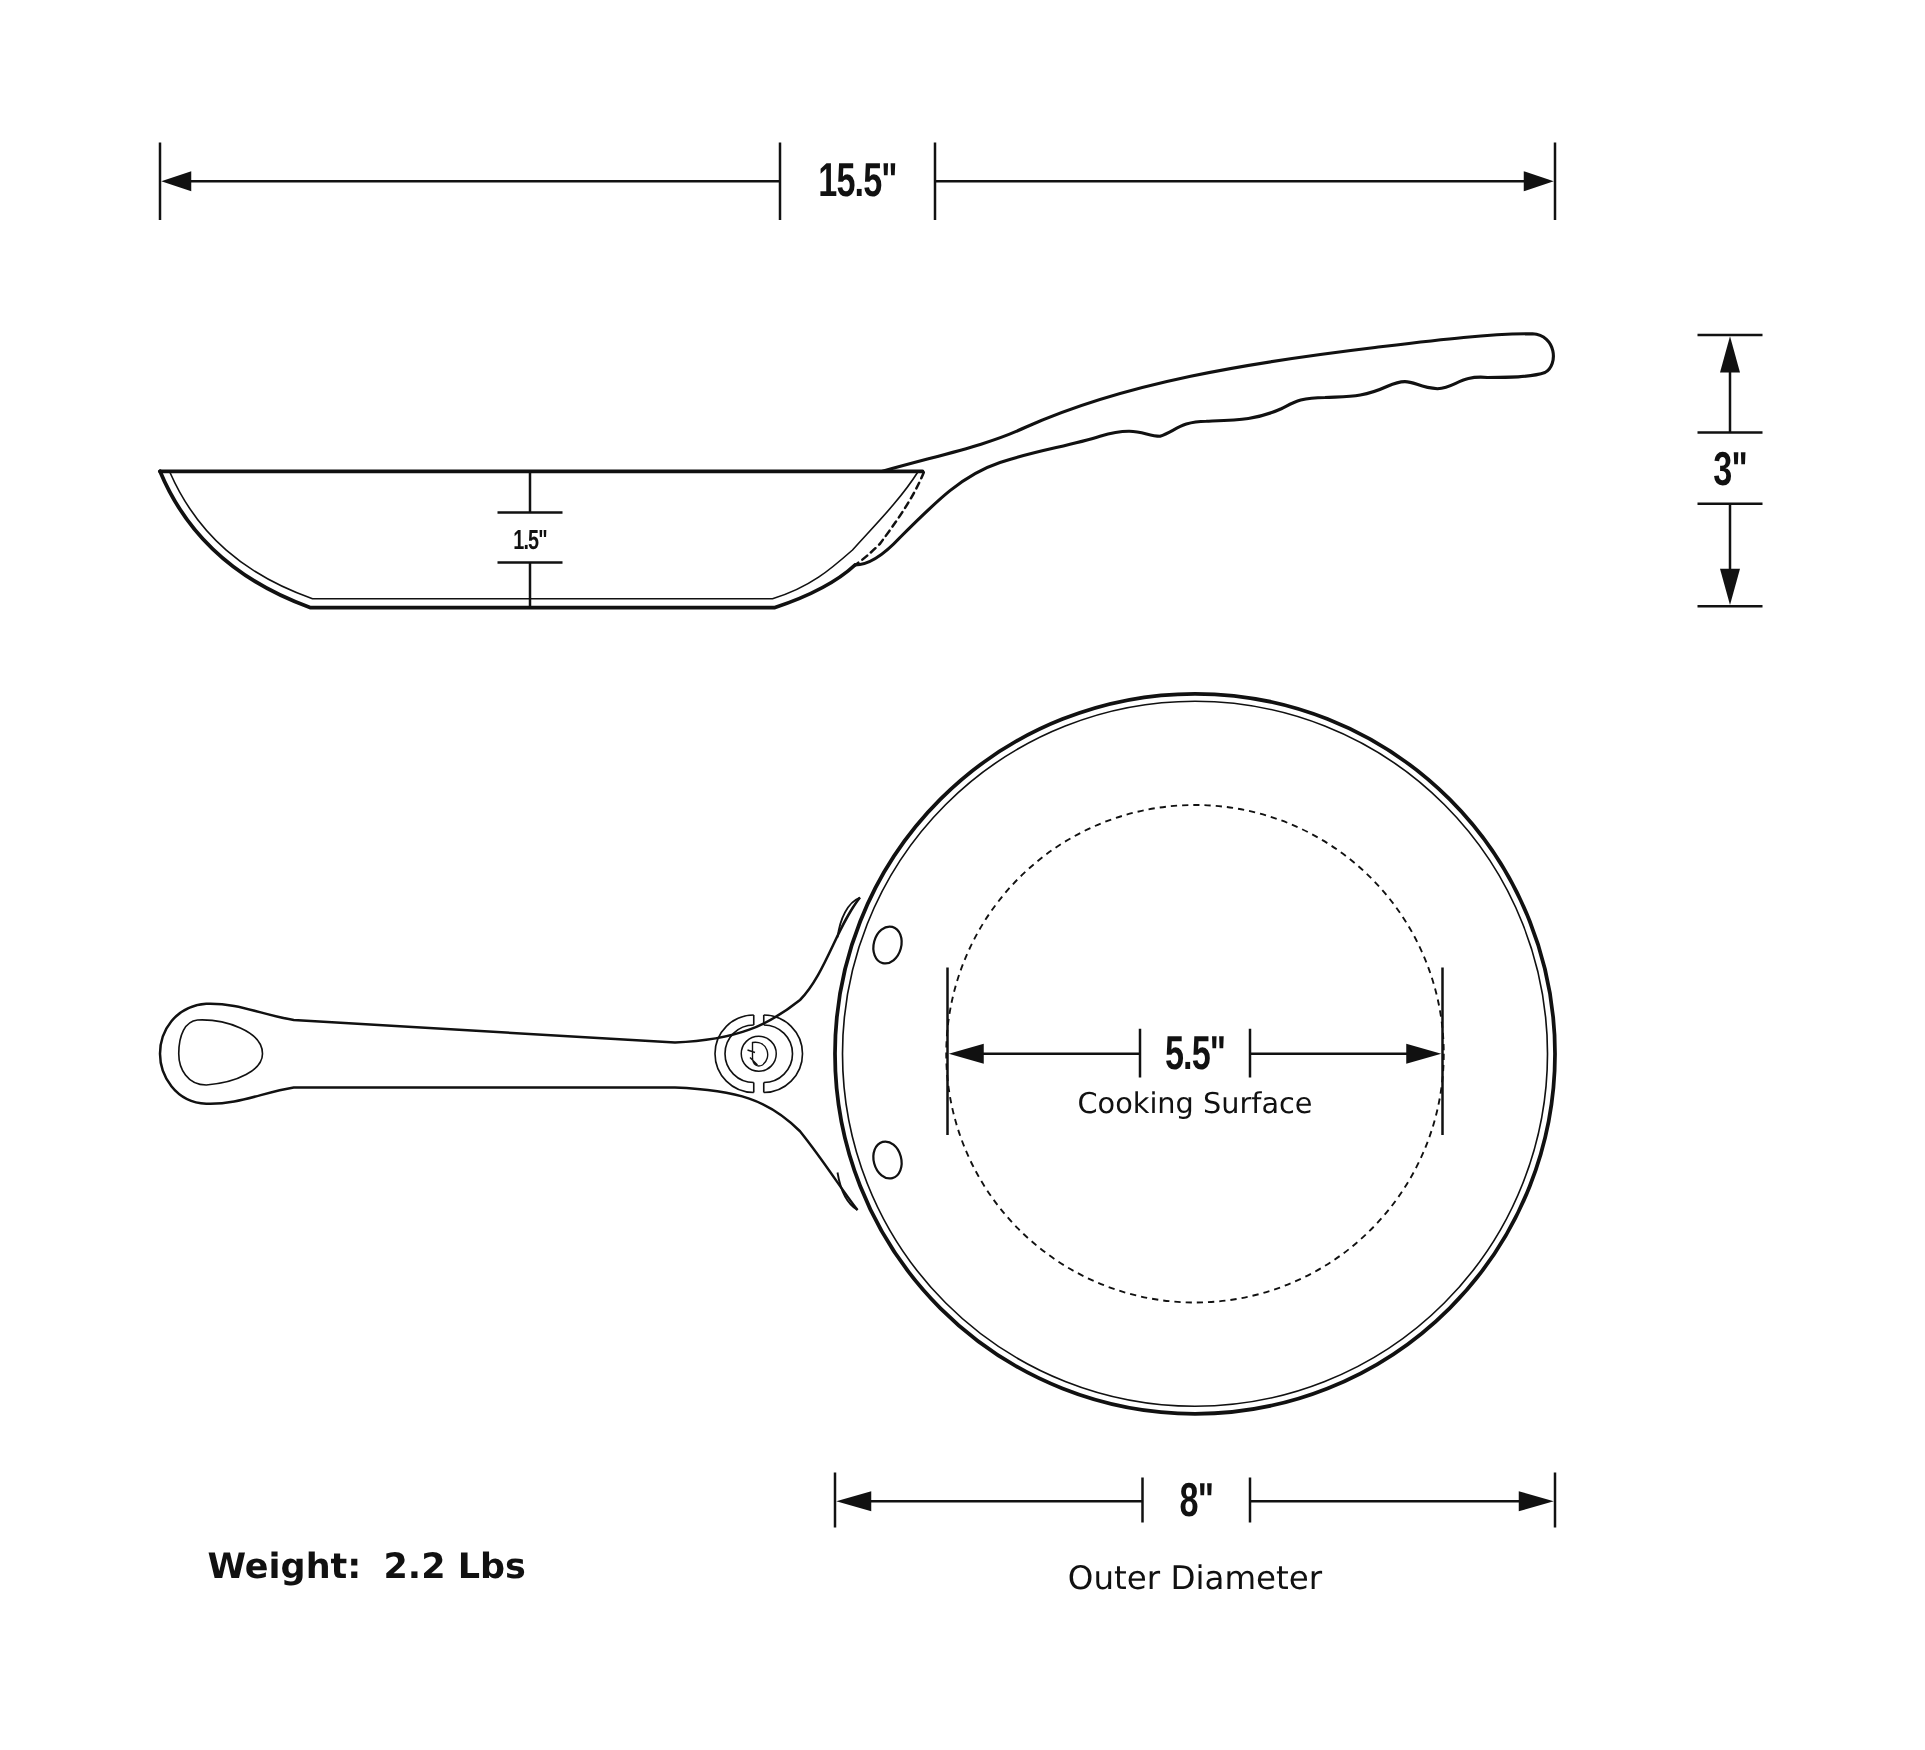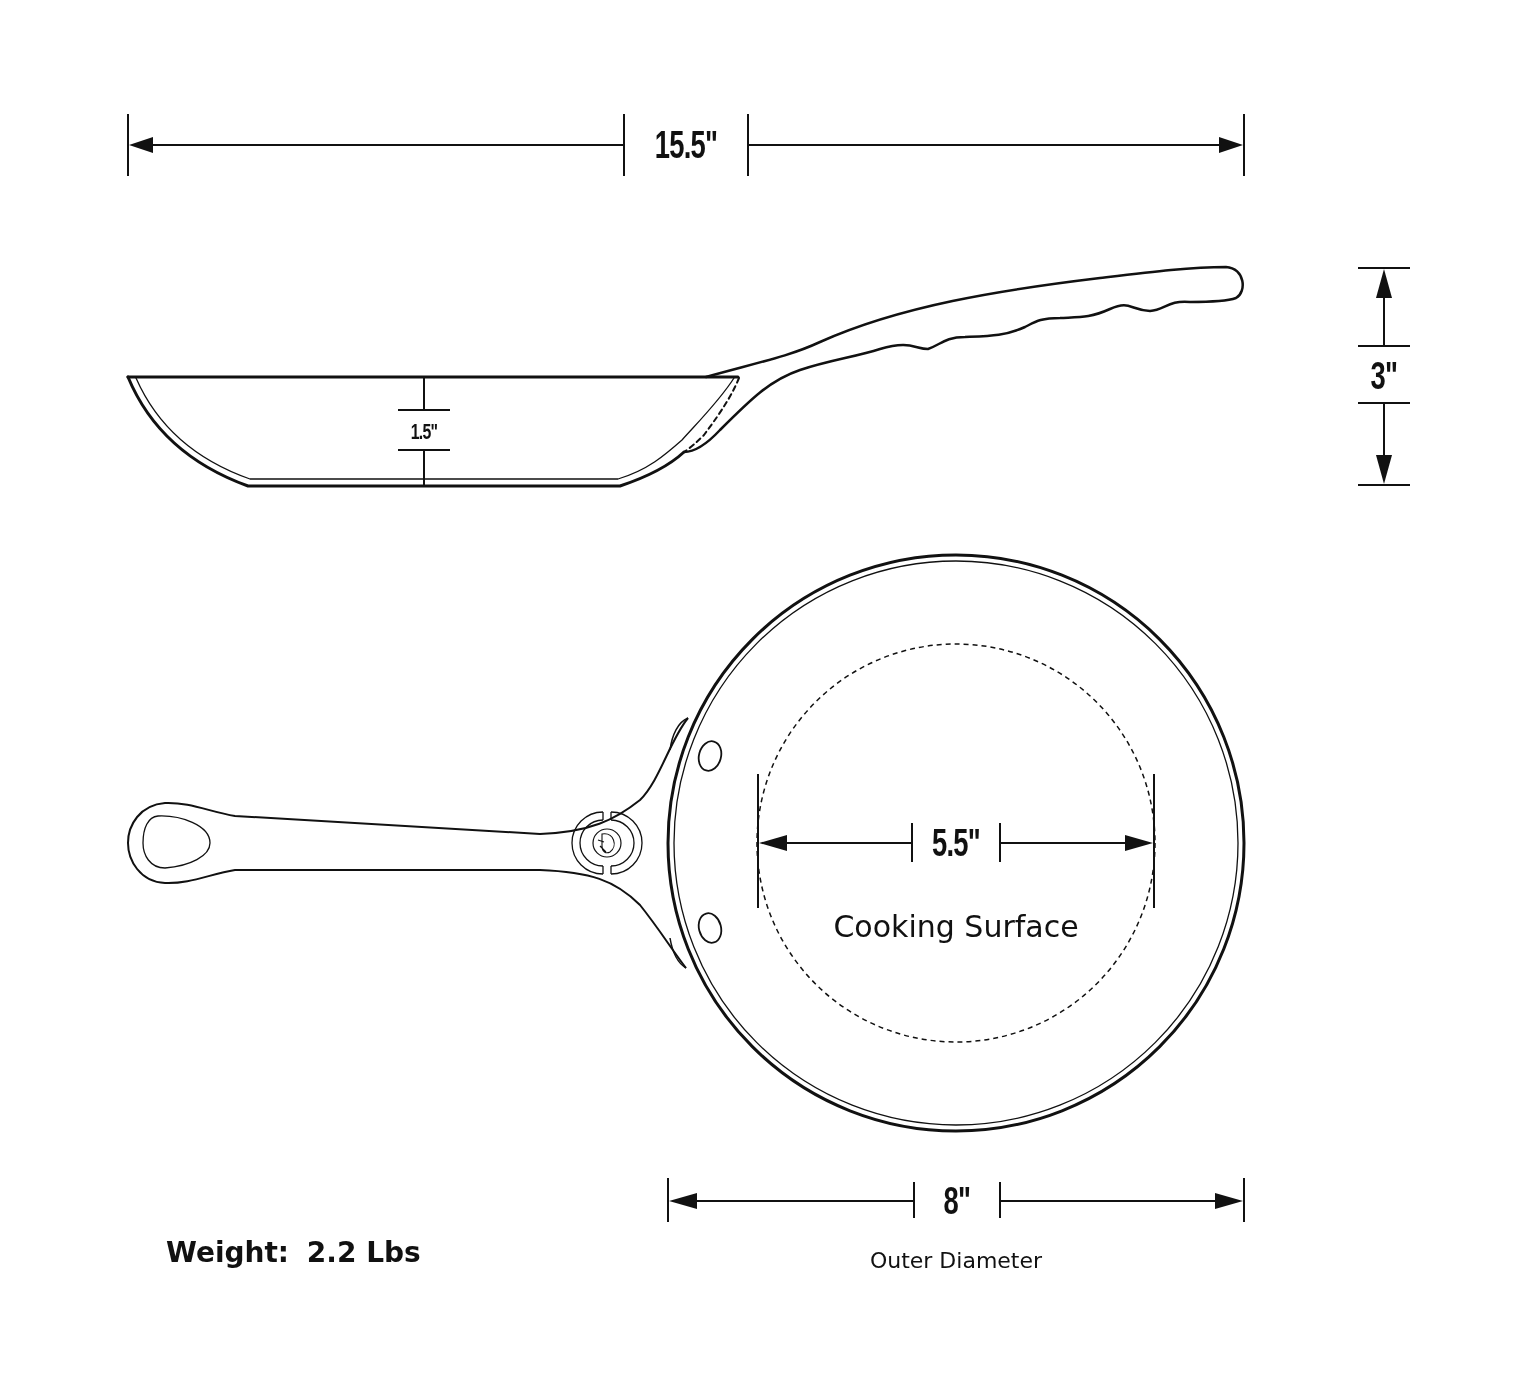--- a/index.html
+++ b/index.html
@@ -113,19 +113,19 @@
     <line x1="1000" y1="1201" x2="1222" y2="1201"></line>
     <path d="M669,1201 L697,1193 L697,1209 Z" fill="#111" stroke="none"></path>
     <path d="M1243,1201 L1215,1193 L1215,1209 Z" fill="#111" stroke="none"></path>
   </g>
 </svg>
 
 <div class="dim-label" style="left:636px; top:124px; width:100px; font-size:38px;">15.5"</div>
 <div class="dim-label" style="left:394px; top:419px; width:60px; font-size:22px;">1.5"</div>
 <div class="dim-label" style="left:1354px; top:355px; width:60px; font-size:38px;">3"</div>
 <div class="dim-label" style="left:906px; top:822px; width:100px; font-size:38px;">5.5"</div>
-<div class="caption" style="left:806px; top:909px; width:300px; font-size:30px;">Cooking Surface</div>
+<div class="caption" style="left:806px; top:870px; width:300px; font-size:23px;">Cooking Surface</div>
 <div class="dim-label" style="left:917px; top:1180px; width:80px; font-size:38px;">8"</div>
-<div class="caption" style="left:806px; top:1248px; width:300px; font-size:22px;">Outer Diameter</div>
+<div class="caption" style="left:806px; top:1248px; width:300px; font-size:26px;">Outer Diameter</div>
 <div class="weight" style="left:166px; top:1236px; font-size:28px;">
   <span>Weight:</span>
   <span style="margin-left:8px;">2.2 Lbs</span>
 </div>
 
 </body></html>

